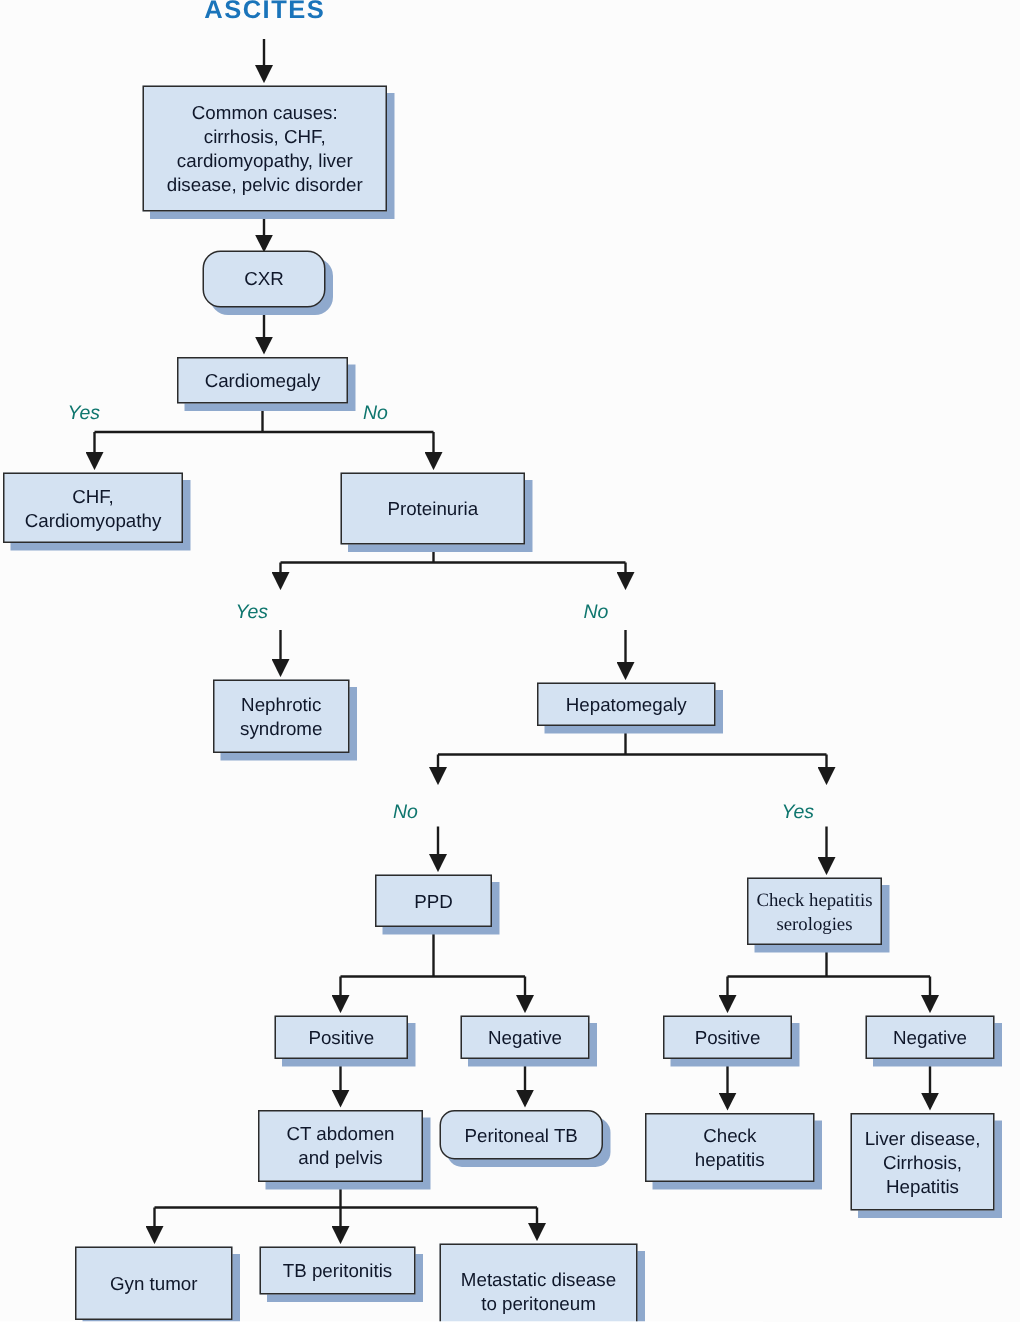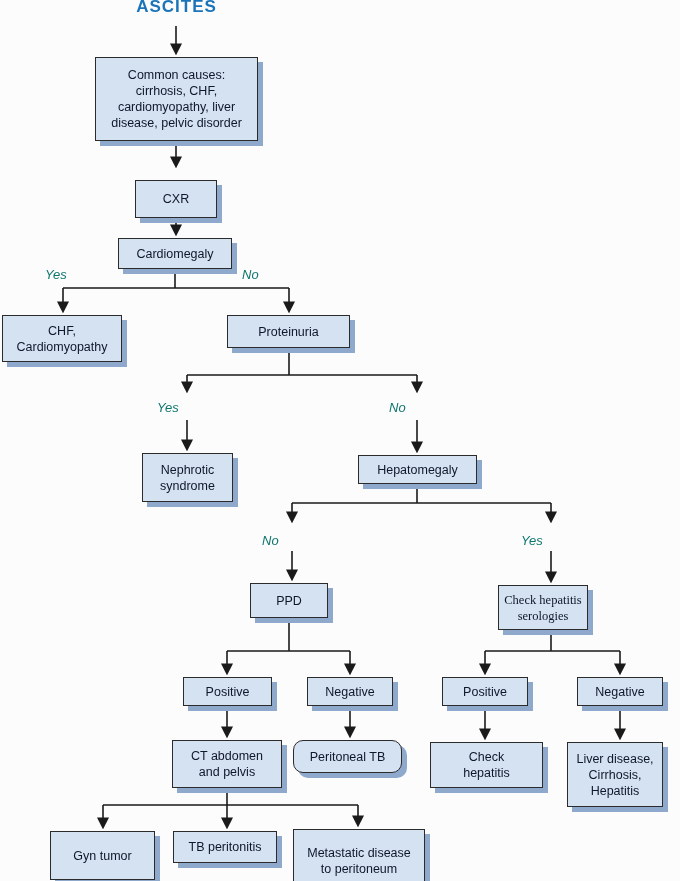--- a/index.html
+++ b/index.html
@@ -96,28 +96,28 @@
     </g>
   </svg>
 
   <div class="flow-title">ASCITES</div>
 
   <div class="box" style="left:95px;top:57px;width:163px;height:84px;">Common causes:
 cirrhosis, CHF,
 cardiomyopathy, liver
 disease, pelvic disorder</div>
 
-  <div class="box" style="left:135px;top:180px;width:82px;height:38px;">CXR</div>
+  <div class="box" style="left:135px;top:167px;width:82px;height:38px;border-radius:12px;">CXR</div>
 
   <div class="box" style="left:118px;top:238px;width:114px;height:31px;">Cardiomegaly</div>
 
   <div class="box" style="left:2px;top:315px;width:120px;height:47px;">CHF,
 Cardiomyopathy</div>
 
-  <div class="box" style="left:227px;top:315px;width:123px;height:33px;">Proteinuria</div>
+  <div class="box" style="left:227px;top:315px;width:123px;height:48px;">Proteinuria</div>
 
   <div class="box" style="left:142px;top:453px;width:91px;height:49px;">Nephrotic
 syndrome</div>
 
   <div class="box" style="left:358px;top:455px;width:119px;height:29px;">Hepatomegaly</div>
 
   <div class="box" style="left:250px;top:583px;width:78px;height:35px;">PPD</div>
 
   <div class="box" style="left:498px;top:585px;width:90px;height:45px;font-family:Liberation Serif, serif;">Check hepatitis
 serologies</div>

